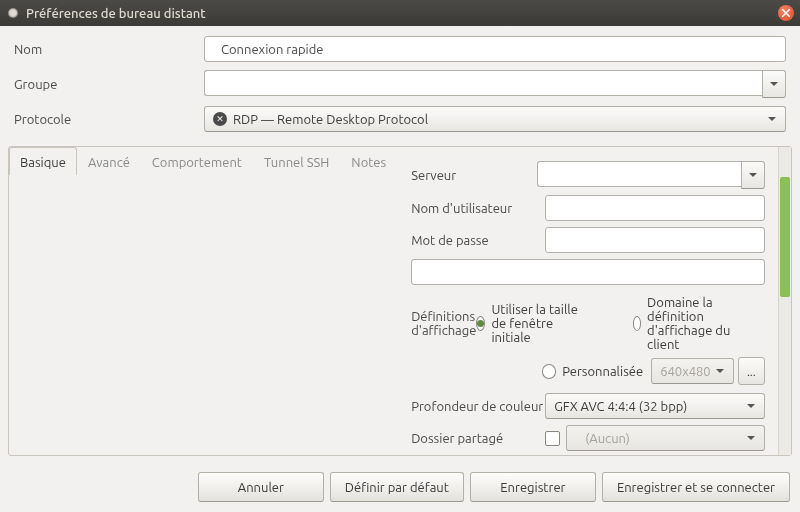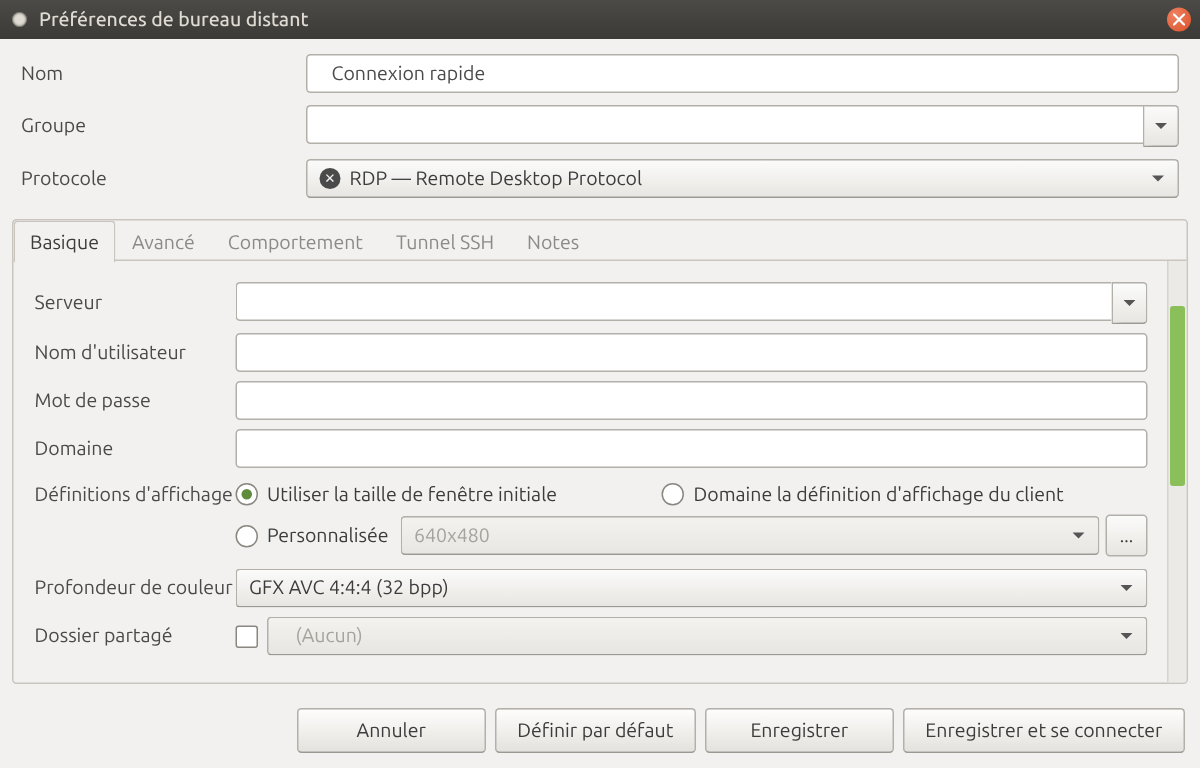--- a/index.html
+++ b/index.html
@@ -20,21 +20,21 @@
   .combo{flex:1;height:24px;border:1px solid #b3afa9;border-bottom-color:#9c9892;border-radius:3px;background:linear-gradient(to bottom,#fbfbfa,#e8e6e2);display:flex;align-items:center;padding:0 4px 0 8px;position:relative;color:#3c3c3c}
   .combo .txt{flex:1;overflow:hidden;white-space:nowrap}
   .combo .arrow,.arrowbtn .arrow{display:flex;align-items:center;justify-content:center;width:18px}
   .combo .arrow svg,.arrowbtn svg{width:8px;height:8px}
   .combo-entry-wrap{flex:1;display:flex}
   .combo-entry-wrap .entry{border-top-right-radius:0;border-bottom-right-radius:0;border-right:0}
   .arrowbtn{width:22px;height:26px;border:1px solid #b3afa9;border-bottom-color:#9c9892;border-radius:0 3px 3px 0;background:linear-gradient(to bottom,#fbfbfa,#e8e6e2);display:flex;align-items:center;justify-content:center}
   
   .proto-icon{width:14px;height:14px;border-radius:50%;background:#4a4a4a;color:#f2f1f0;display:flex;align-items:center;justify-content:center;font-size:9px;font-weight:bold;margin-right:6px}
   
-  .tabarea{margin:0 8px 8px 8px;flex:1;display:flex;flex-direction:column;border:1px solid #c9c5be;border-radius:3px;background:#f2f1f0;position:relative;min-height:0}
+  .tabarea{margin:0 8px 8px 8px;flex:1;display:flex;flex-direction:row;border:1px solid #c9c5be;border-radius:3px;background:#f2f1f0;position:relative;min-height:0}
   .tabs{display:flex;height:28px;margin-top:-1px}
   .tab{padding:0 10px;display:flex;align-items:center;border:1px solid transparent;border-bottom:none;color:#8a8a8a;background:transparent;border-top-left-radius:3px;border-top-right-radius:3px;position:relative;top:1px;cursor:default}
   .tab.active{color:#3c3c3c;background:#f2f1f0;border-color:#c9c5be}
   .tabline{height:1px;background:#c9c5be;margin-top:-1px}
   .tabbody{flex:1;overflow:hidden;position:relative}
   .scrollwrap{position:absolute;inset:0;overflow:hidden}
   .basic{padding:14px}
   .basic .row{margin-bottom:6px}
   .radio{width:13px;height:13px;border:1px solid #8a8680;border-radius:50%;margin-right:6px;display:inline-flex;align-items:center;justify-content:center;background:#fff}
   .radio.checked::after{content:"";width:7px;height:7px;border-radius:50%;background:#5f8b3c}
@@ -122,21 +122,20 @@
           </div>
           <div class="row">
             <div class="lbl">Nom d'utilisateur</div>
             <input type="text" class="entry" value="" style="">
           </div>
           <div class="row">
             <div class="lbl">Mot de passe</div>
             <input type="password" class="entry" value="" style="">
           </div>
           <div class="row">
-            <div class="lbl">Domaine</div>
             <input type="text" class="entry" value="" style="">
           </div>
 
           <div class="row" style="margin-top:10px">
             <div class="lbl">Définitions d'affichage</div>
             <span class="radio checked"></span>
             <span class="radio-lbl">Utiliser la taille de fenêtre initiale</span>
             <span style="width:40px"></span>
             <span class="radio"></span>
             <span>Domaine la définition d'affichage du client</span>

